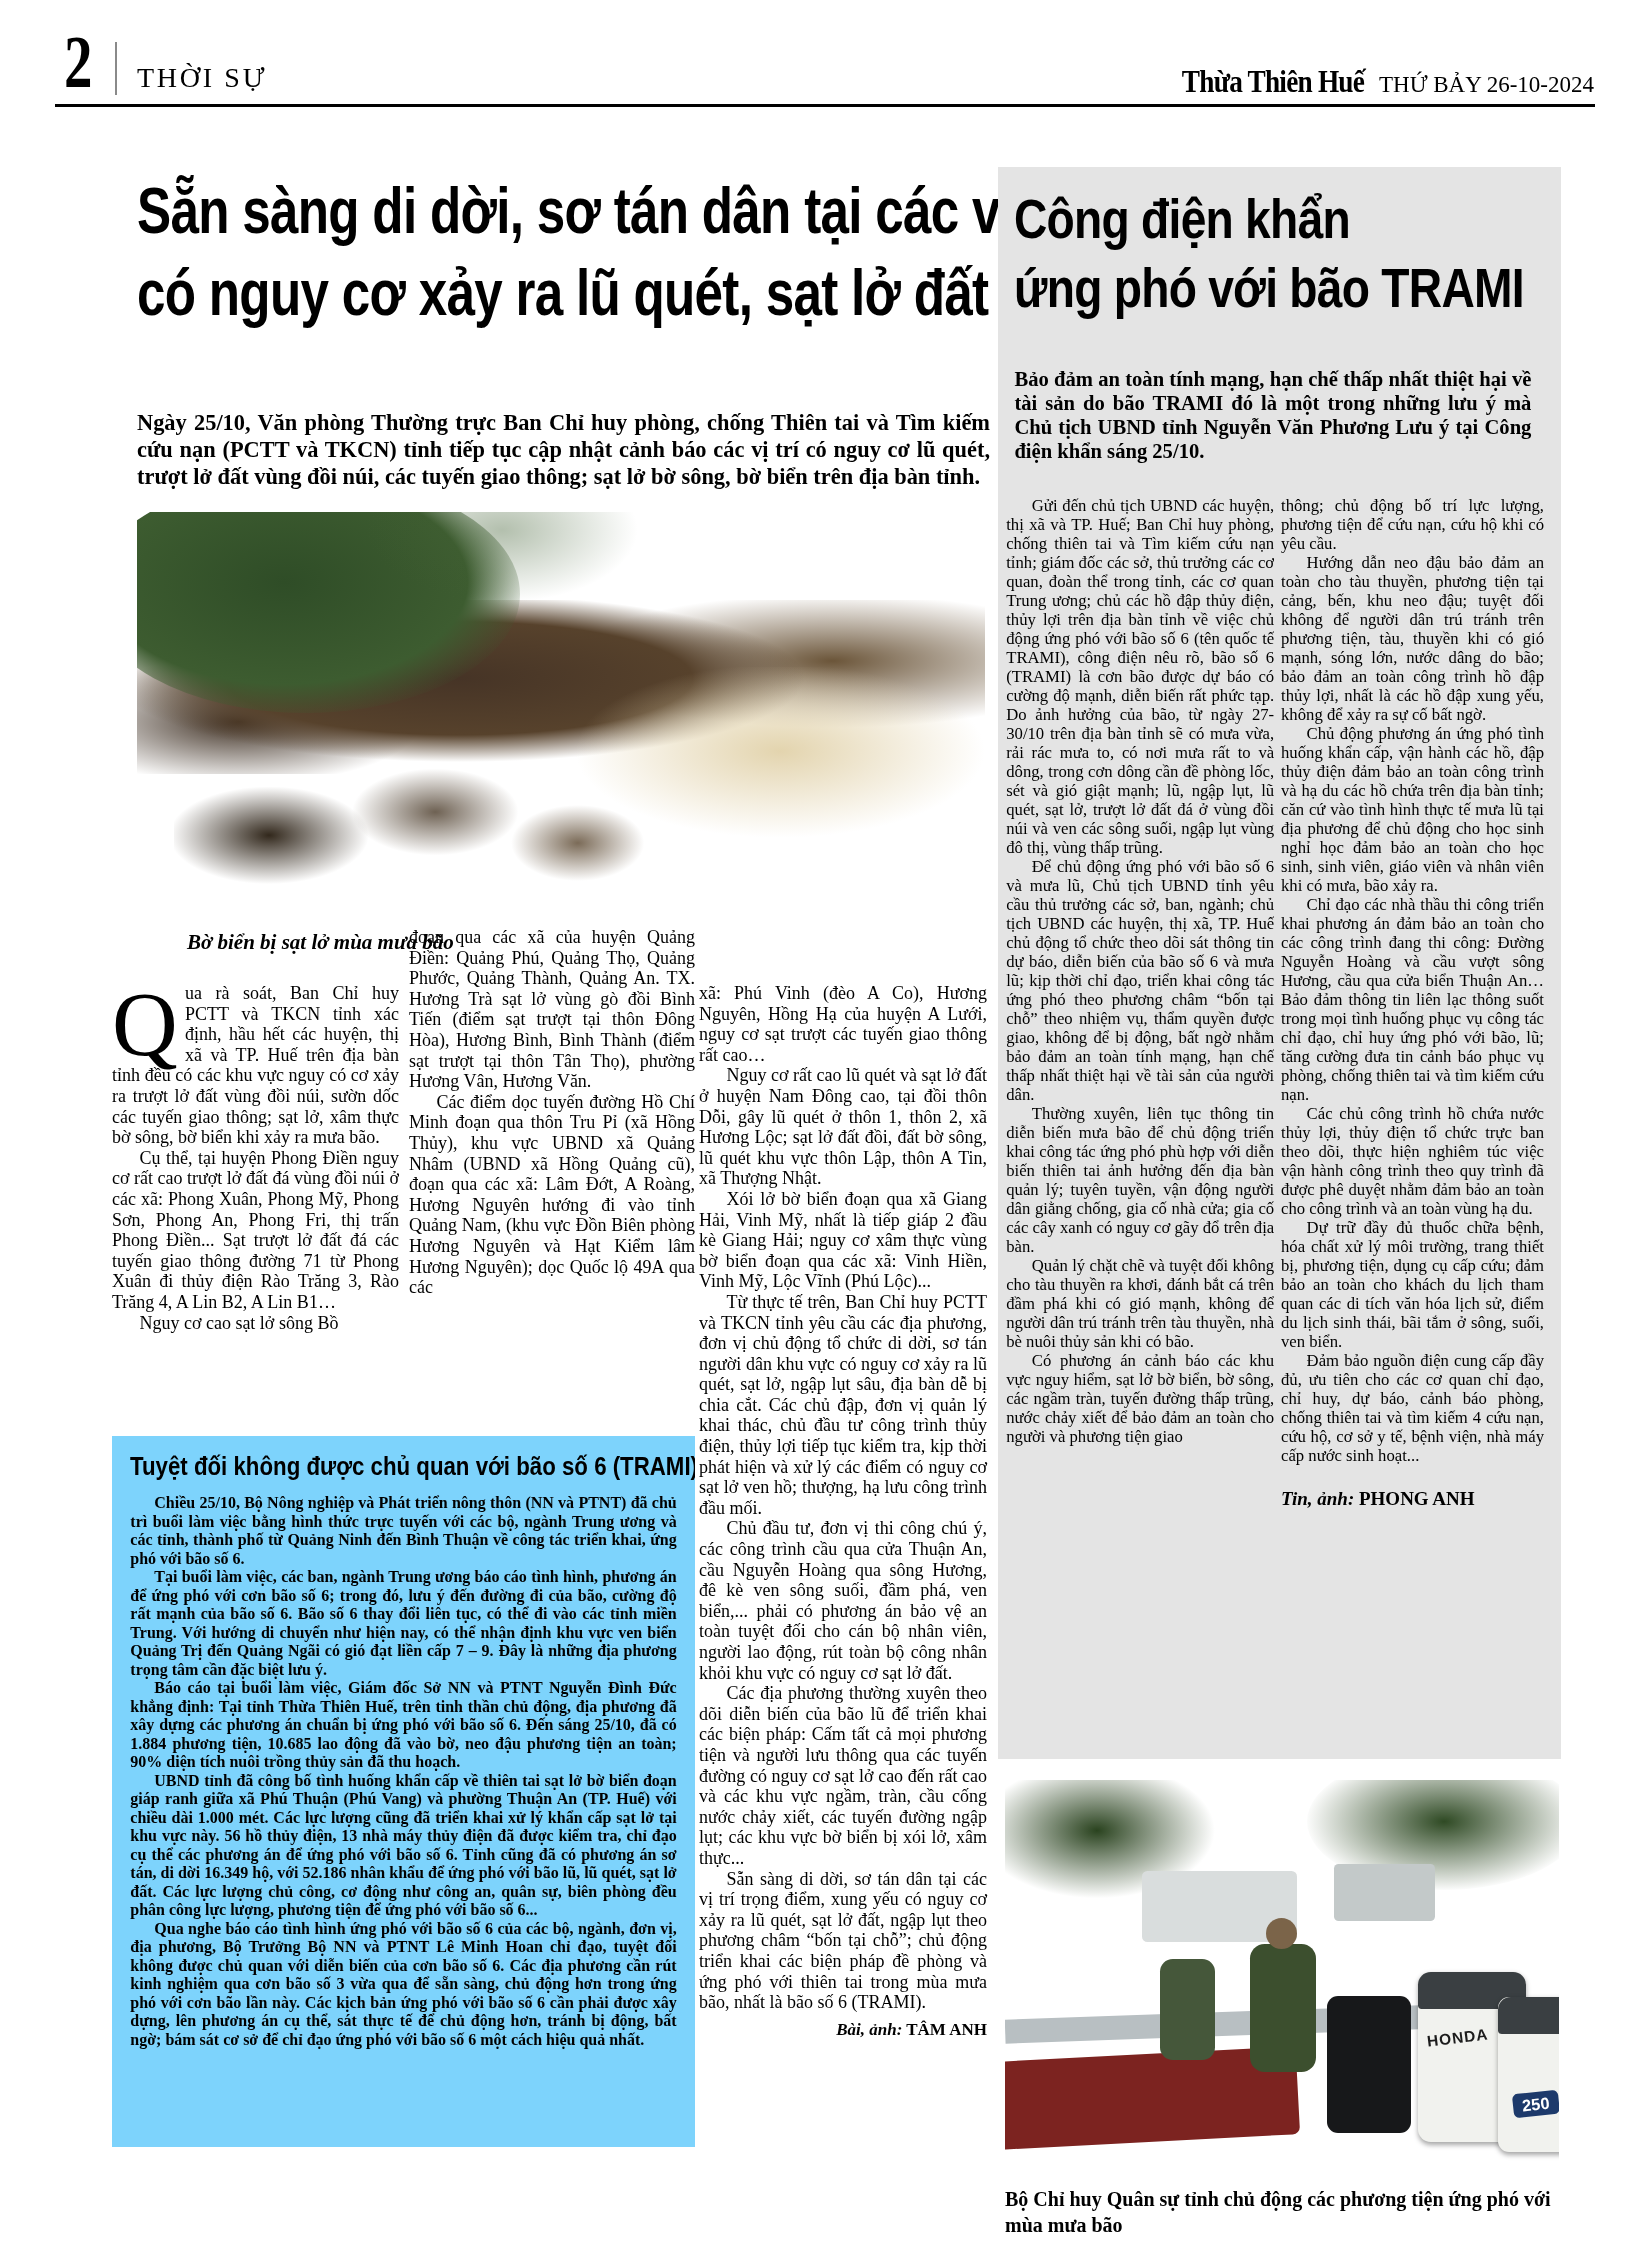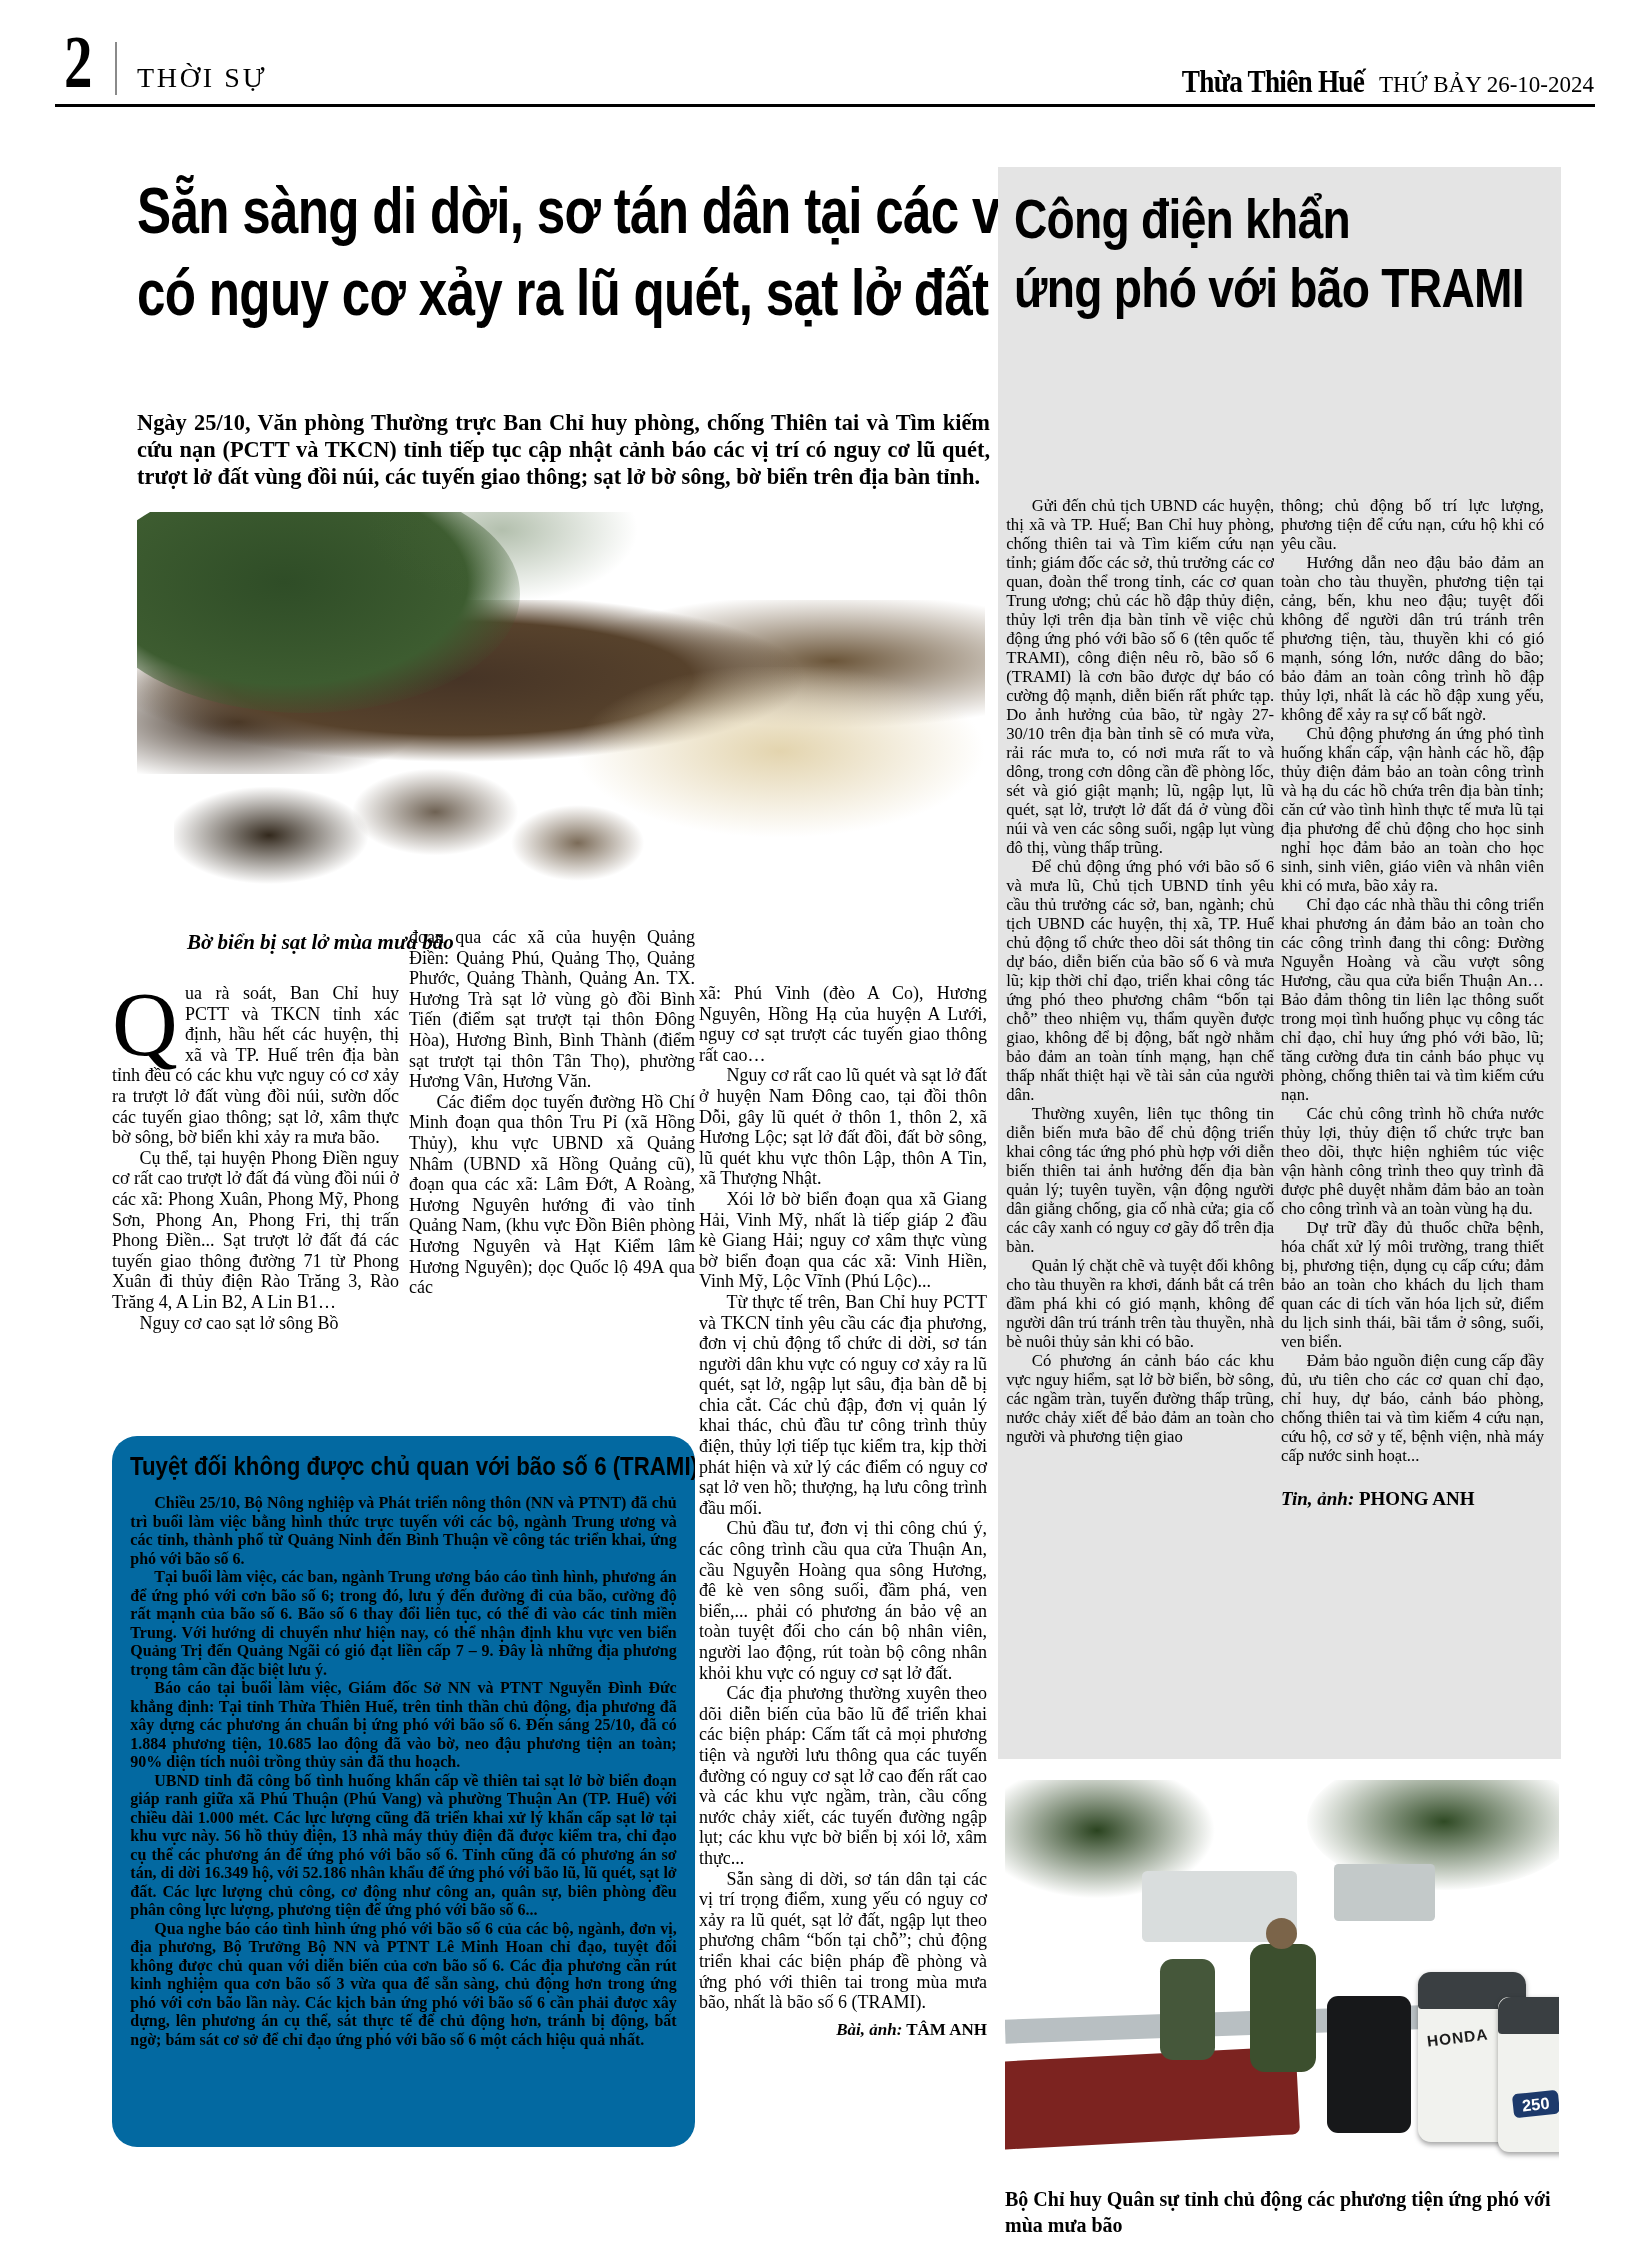--- a/index.html
+++ b/index.html
@@ -46,22 +46,22 @@
   .ncol{font-size:18px;line-height:20.6px;text-align:justify;}
   .ncol p{margin:0;text-indent:27.4px;}
   .ncol p.cont{text-indent:0;}
   .col1{left:112px;top:983px;width:287px;height:450px;overflow:hidden;}
   .col2{left:409px;top:927px;width:286px;height:450px;overflow:hidden;}
   .col3{left:699px;top:983px;width:288px;}
   .dropcap{float:left;font-size:91px;line-height:71px;padding:5.5px 7.3px 0 0;font-weight:normal;}
   .byline{margin-top:7.3px;text-align:right;font-size:17px;font-weight:bold;}
   .byline .lbl{font-style:italic;}
   
-  .graybox{left:112px;top:1436px;width:583px;height:711px;background:#0369a1;
-           box-sizing:border-box;padding:14.6px 18.3px 12.8px 18.3px;overflow:hidden;border-radius:25px;}
+  .graybox{left:112px;top:1436px;width:583px;height:711px;background:#7dd3fc;
+           box-sizing:border-box;padding:14.6px 18.3px 12.8px 18.3px;overflow:hidden;}
   .box-title{font-family:"Liberation Sans","DejaVu Sans",sans-serif;font-weight:bold;
              font-size:26.5px;white-space:nowrap;transform:scaleX(.84);transform-origin:0 0;
              margin-bottom:12.8px;}
   .box-body{font-size:16px;line-height:18.5px;font-weight:bold;text-align:justify;}
   .box-body p{margin:0;text-indent:24px;}
   
   .right-panel{left:998px;top:167px;width:563px;height:1592px;background:#e4e4e4;}
   .rhl-wrap{position:absolute;left:16.4px;top:18.3px;}
   .rhl{display:block;font-family:"Liberation Sans","DejaVu Sans",sans-serif;font-weight:bold;
        font-size:55px;line-height:69px;white-space:nowrap;transform:scaleX(.84);
@@ -169,20 +169,21 @@
         <p>UBND tỉnh đã công bố tình huống khẩn cấp về thiên tai sạt lở bờ biển đoạn giáp ranh giữa xã Phú Thuận (Phú Vang) và phường Thuận An (TP. Huế) với chiều dài 1.000 mét. Các lực lượng cũng đã triển khai xử lý khẩn cấp sạt lở tại khu vực này. 56 hồ thủy điện, 13 nhà máy thủy điện đã được kiểm tra, chỉ đạo cụ thể các phương án để ứng phó với bão số 6. Tỉnh cũng đã có phương án sơ tán, di dời 16.349 hộ, với 52.186 nhân khẩu để ứng phó với bão lũ, lũ quét, sạt lở đất. Các lực lượng chủ công, cơ động như công an, quân sự, biên phòng đều phân công lực lượng, phương tiện để ứng phó với bão số 6...</p>
         <p>Qua nghe báo cáo tình hình ứng phó với bão số 6 của các bộ, ngành, đơn vị, địa phương, Bộ Trưởng Bộ NN và PTNT Lê Minh Hoan chỉ đạo, tuyệt đối không được chủ quan với diễn biến của cơn bão số 6. Các địa phương cần rút kinh nghiệm qua cơn bão số 3 vừa qua để sẵn sàng, chủ động hơn trong ứng phó với cơn bão lần này. Các kịch bản ứng phó với bão số 6 cần phải được xây dựng, lên phương án cụ thể, sát thực tế để chủ động hơn, tránh bị động, bất ngờ; bám sát cơ sở để chỉ đạo ứng phó với bão số 6 một cách hiệu quả nhất.</p>
       </div>
   </div>
 
   <div class="abs right-panel">
     <div class="rhl-wrap">
       <span class="rhl">Công điện khẩn</span>
       <span class="rhl">ứng phó với bão TRAMI</span>
     </div>
+    <p class="rlead">Bảo đảm an toàn tính mạng, hạn chế thấp nhất thiệt hại về tài sản do bão TRAMI đó là một trong những lưu ý mà Chủ tịch UBND tỉnh Nguyễn Văn Phương Lưu ý tại Công điện khẩn sáng 25/10.</p>
     <div class="rcol rcolA">
         <p>Gửi đến chủ tịch UBND các huyện, thị xã và TP. Huế; Ban Chỉ huy phòng, chống thiên tai và Tìm kiếm cứu nạn tỉnh; giám đốc các sở, thủ trưởng các cơ quan, đoàn thể trong tỉnh, các cơ quan Trung ương; chủ các hồ đập thủy điện, thủy lợi trên địa bàn tỉnh về việc chủ động ứng phó với bão số 6 (tên quốc tế TRAMI), công điện nêu rõ, bão số 6 (TRAMI) là cơn bão được dự báo có cường độ mạnh, diễn biến rất phức tạp. Do ảnh hưởng của bão, từ ngày 27-30/10 trên địa bàn tỉnh sẽ có mưa vừa, rải rác mưa to, có nơi mưa rất to và dông, trong cơn dông cần đề phòng lốc, sét và gió giật mạnh; lũ, ngập lụt, lũ quét, sạt lở, trượt lở đất đá ở vùng đồi núi và ven các sông suối, ngập lụt vùng đô thị, vùng thấp trũng.</p>
         <p>Để chủ động ứng phó với bão số 6 và mưa lũ, Chủ tịch UBND tỉnh yêu cầu thủ trưởng các sở, ban, ngành; chủ tịch UBND các huyện, thị xã, TP. Huế chủ động tổ chức theo dõi sát thông tin dự báo, diễn biến của bão số 6 và mưa lũ; kịp thời chỉ đạo, triển khai công tác ứng phó theo phương châm “bốn tại chỗ” theo nhiệm vụ, thẩm quyền được giao, không để bị động, bất ngờ nhằm bảo đảm an toàn tính mạng, hạn chế thấp nhất thiệt hại về tài sản của người dân.</p>
         <p>Thường xuyên, liên tục thông tin diễn biến mưa bão để chủ động triển khai công tác ứng phó phù hợp với diễn biến thiên tai ảnh hưởng đến địa bàn quản lý; tuyên tuyền, vận động người dân giằng chống, gia cố nhà cửa; gia cố các cây xanh có nguy cơ gãy đổ trên địa bàn.</p>
         <p>Quản lý chặt chẽ và tuyệt đối không cho tàu thuyền ra khơi, đánh bắt cá trên đầm phá khi có gió mạnh, không để người dân trú tránh trên tàu thuyền, nhà bè nuôi thủy sản khi có bão.</p>
         <p>Có phương án cảnh báo các khu vực nguy hiểm, sạt lở bờ biển, bờ sông, các ngầm tràn, tuyến đường thấp trũng, nước chảy xiết để bảo đảm an toàn cho người và phương tiện giao</p>
       </div>
     <div class="rcol rcolB">
       <div>
           <p class="cont">thông; chủ động bố trí lực lượng, phương tiện để cứu nạn, cứu hộ khi có yêu cầu.</p>

